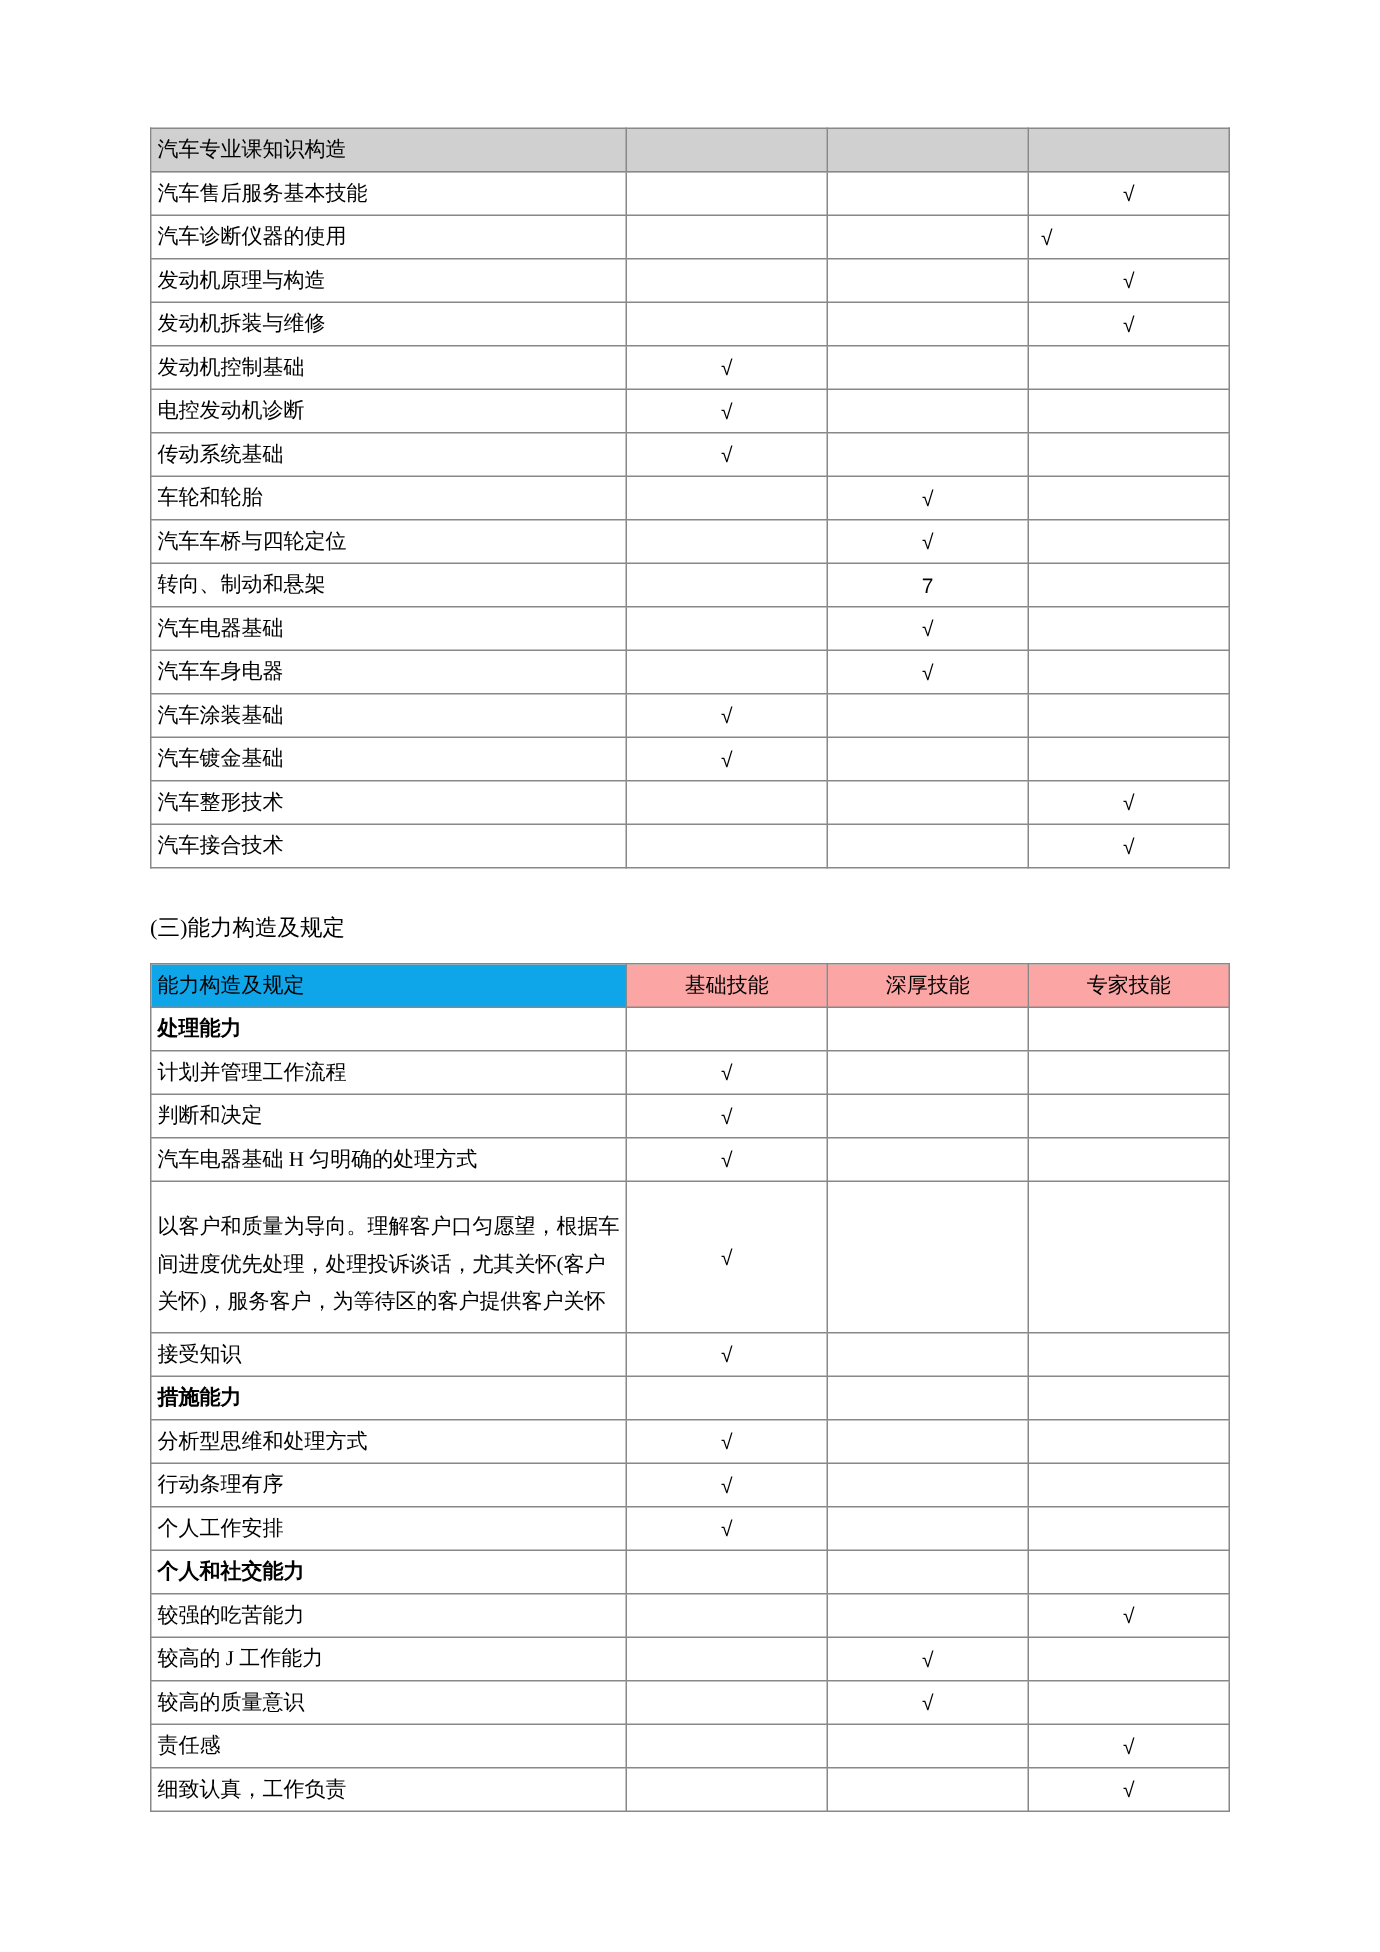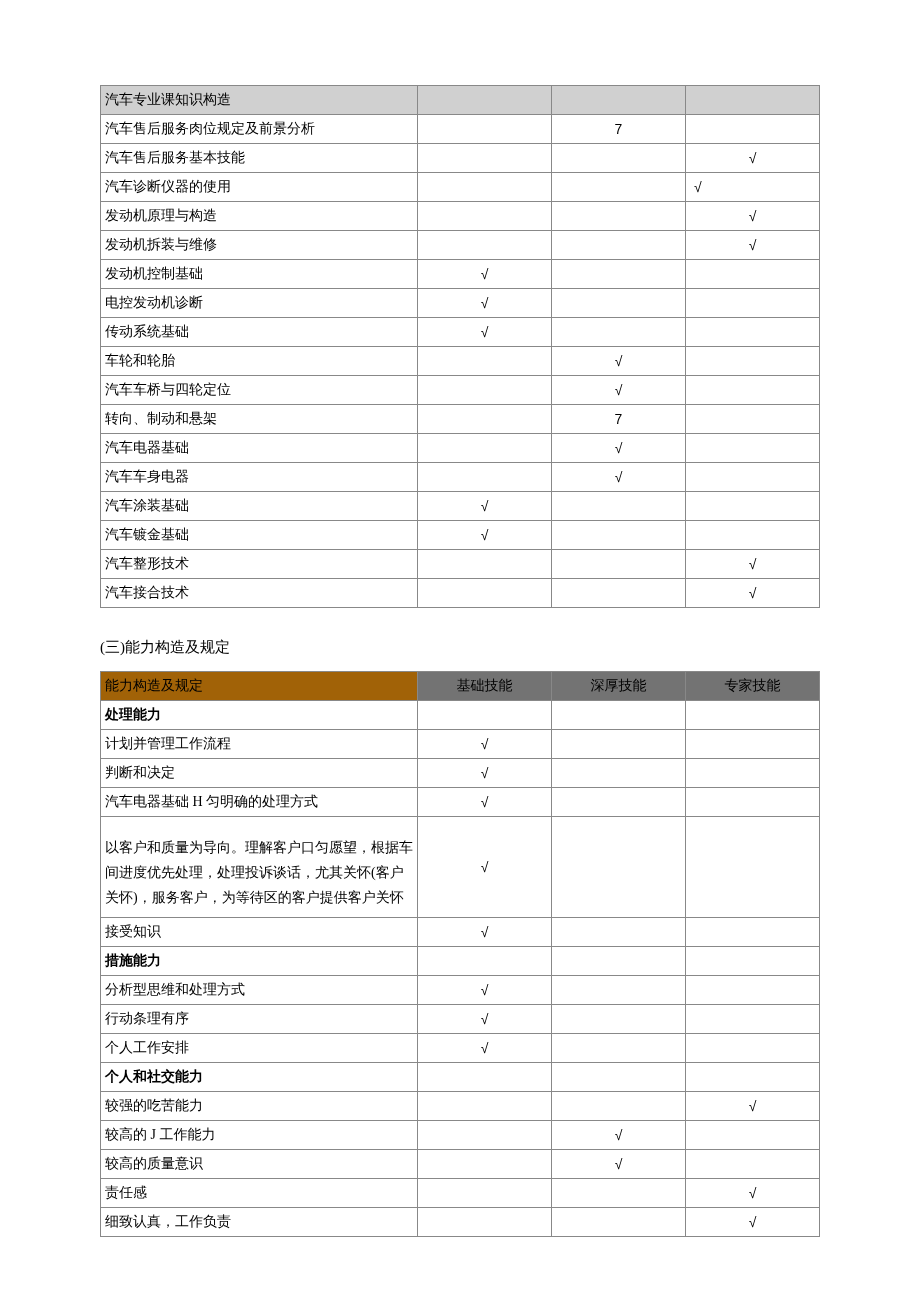--- a/index.html
+++ b/index.html
@@ -26,25 +26,25 @@
   .header-gray td {
     background: #d0d0d0;
     font-weight: normal;
   }
   .bold-row { font-weight: bold; margin-top: 21px; }
   .section-heading {
     margin: 30px 0 14px 0;
     font-size: 15px;
   }
   .header-yellow {
-    background: #a16207;
+    background: #0ea5e9;
     font-weight: normal;
   }
   .header-green {
-    background: #737373;
+    background: #fca5a5;
     text-align: center;
     font-weight: normal;
   }
   .check { font-family: "Arial", sans-serif; }
 </style>
 </head>
 <body>
 
 <table>
   <colgroup>
@@ -53,26 +53,20 @@
       <col class="col-c">
       <col class="col-c">
   </colgroup>
   <tbody id="t1-body">
     <tr class="header-gray">
       <td>汽车专业课知识构造</td>
       <td></td>
       <td></td>
       <td></td>
     </tr>
-  <tr>
-        <td>汽车售后服务肉位规定及前景分析</td>
-        <td class="col-c check"></td>
-        <td class="col-c check">7</td>
-        <td class="col-c check"></td>
-      </tr>
       <tr>
         <td>汽车售后服务基本技能</td>
         <td class="col-c check"></td>
         <td class="col-c check"></td>
         <td class="col-c check">√</td>
       </tr>
       <tr>
         <td>汽车诊断仪器的使用</td>
         <td class="col-c check"></td>
         <td class="col-c check"></td>

